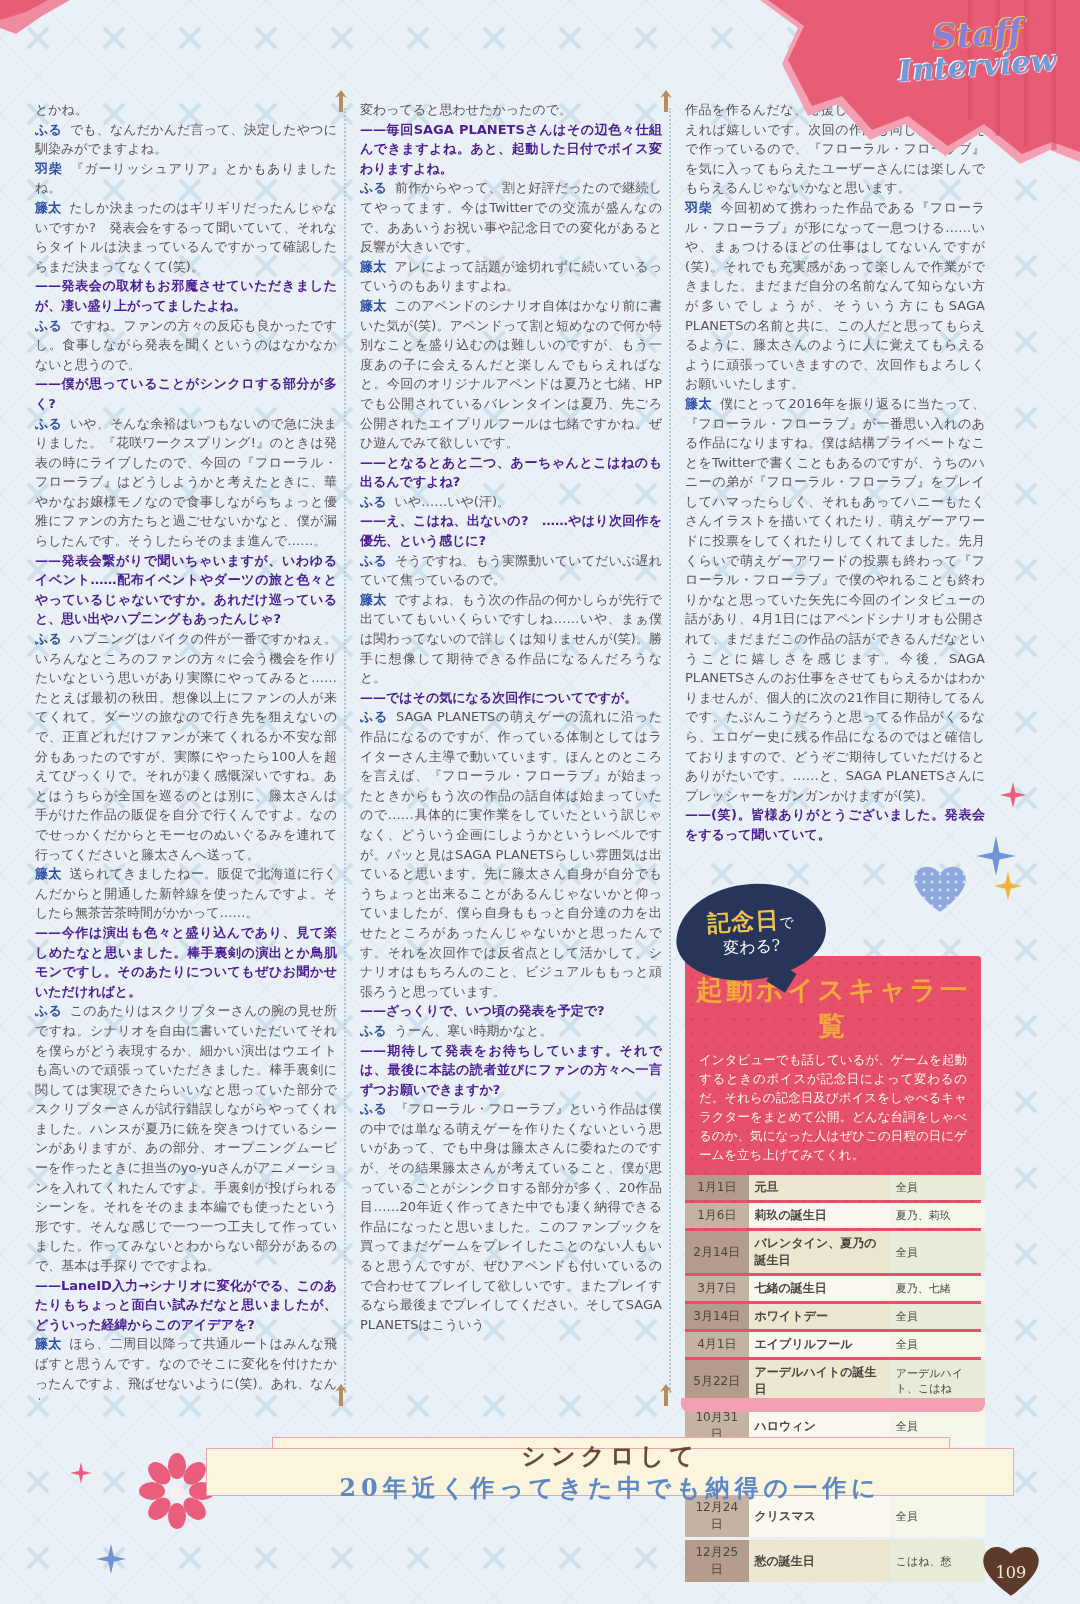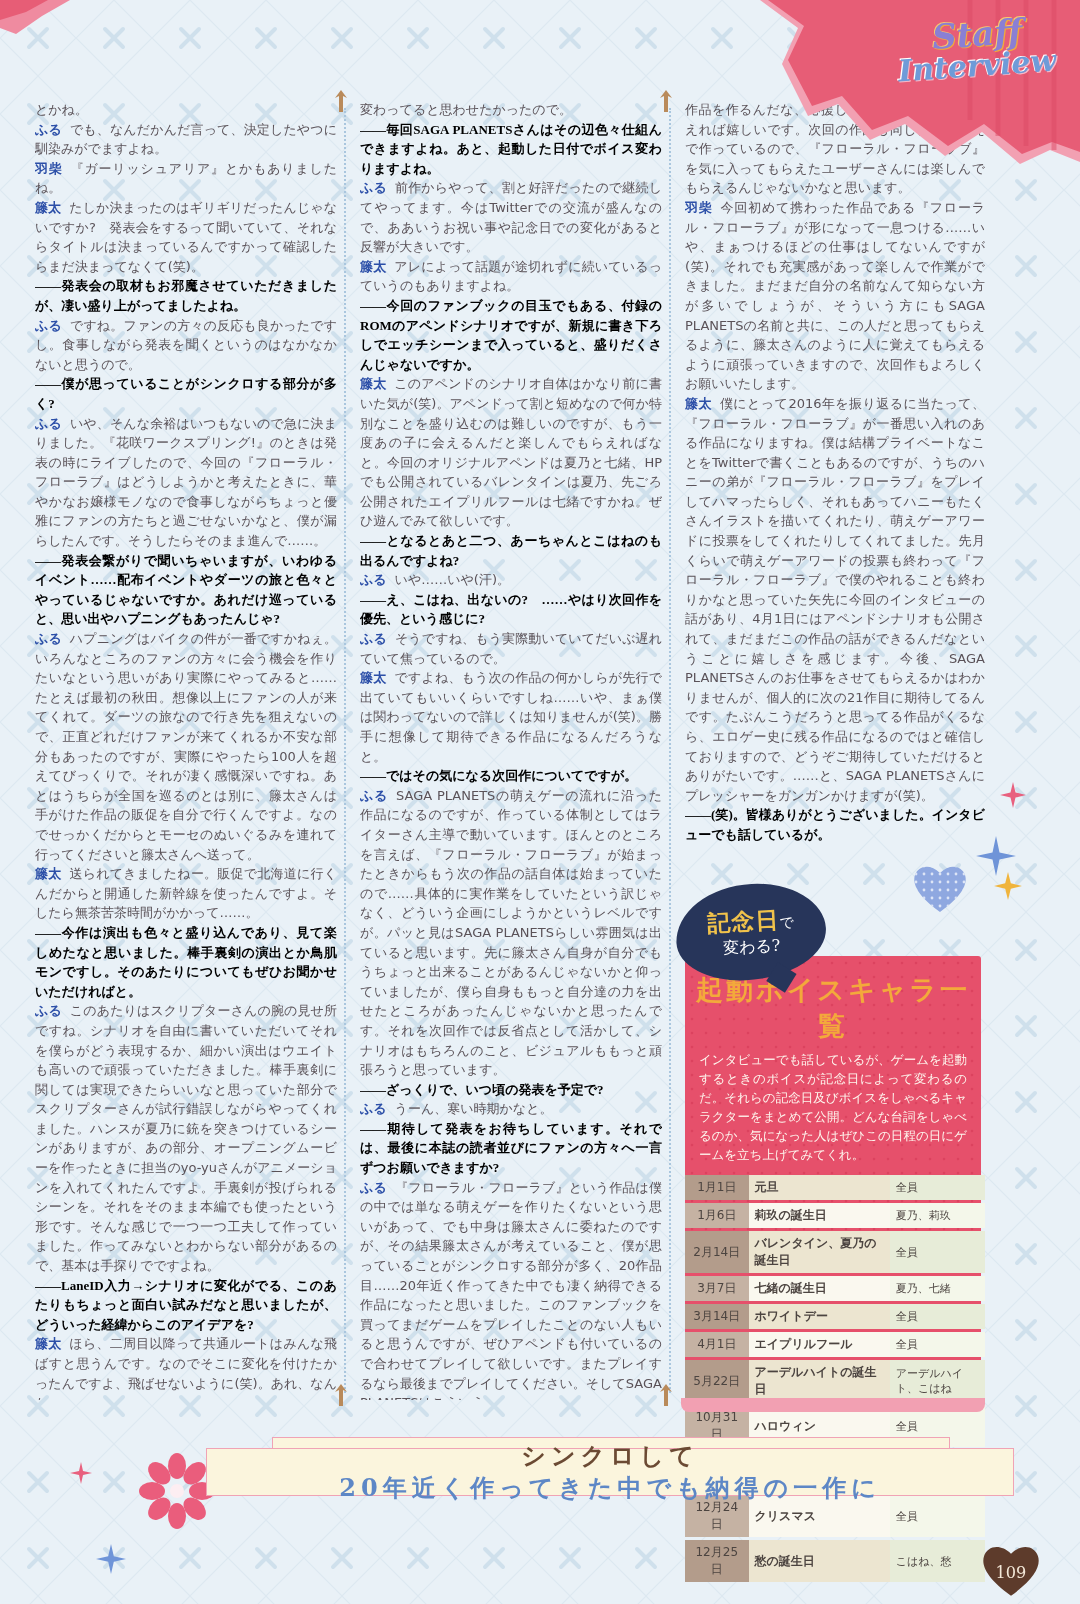--- a/index.html
+++ b/index.html
@@ -5,21 +5,21 @@
   html,body{margin:0;padding:0;}
   body{width:1080px;height:1604px;position:relative;overflow:hidden;
        font-family:"DejaVu Sans","Liberation Sans",sans-serif;background:#e9f1f7;}
   .page{position:absolute;inset:0;width:1080px;height:1604px;}
   .bg-lattice{position:absolute;top:0;left:0;z-index:0;}
   
   .col{position:absolute;z-index:3;font-size:13px;line-height:19.6px;color:#5a5258;
        text-align:justify;overflow:hidden;}
   .col p{margin:0;}
   .col .speaker{font-weight:bold;color:#2c4fa8;margin-right:8px;}
-  .col p.interviewer{font-weight:bold;color:#000000;font-family:Liberation Serif, serif;}
+  .col p.interviewer{font-weight:bold;color:#4c1d95;}
   #col1{left:35px;top:100px;width:302px;height:1300px;}
   #col2{left:360px;top:100px;width:302px;height:1300px;}
   #col3{left:685px;top:100px;width:300px;height:840px;}
   .sep{position:absolute;top:108px;height:1285px;border-left:2px dotted #a9c6de;z-index:1;}
   #sep1{left:344px;} #sep2{left:669px;}
   .orn{position:absolute;z-index:2;}
   
   .corner{position:absolute;top:0;right:0;z-index:4;}
   .badge-staff{position:absolute;top:14px;right:58px;z-index:5;
       font-family:"DejaVu Serif","Liberation Serif",serif;font-style:italic;font-weight:bold;
@@ -134,39 +134,38 @@
       <p class="interviewer">——今作は演出も色々と盛り込んであり、見て楽しめたなと思いました。棒手裏剣の演出とか鳥肌モンですし。そのあたりについてもぜひお聞かせいただければと。</p>
       <p class="speech"><span class="speaker">ふる</span>このあたりはスクリプターさんの腕の見せ所ですね。シナリオを自由に書いていただいてそれを僕らがどう表現するか、細かい演出はウエイトも高いので頑張っていただきました。棒手裏剣に関しては実現できたらいいなと思っていた部分でスクリプターさんが試行錯誤しながらやってくれました。ハンスが夏乃に銃を突きつけているシーンがありますが、あの部分、オープニングムービーを作ったときに担当のyo-yuさんがアニメーションを入れてくれたんですよ。手裏剣が投げられるシーンを。それをそのまま本編でも使ったという形です。そんな感じで一つ一つ工夫して作っていました。作ってみないとわからない部分があるので、基本は手探りでですよね。</p>
       <p class="interviewer">——LaneID入力→シナリオに変化がでる、このあたりもちょっと面白い試みだなと思いましたが、どういった経緯からこのアイデアを?</p>
       <p class="speech"><span class="speaker">籐太</span>ほら、二周目以降って共通ルートはみんな飛ばすと思うんです。なのでそこに変化を付けたかったんですよ、飛ばせないように(笑)。あれ、なんか</p>
     </div>
   <div class="col" id="col2">
       <p class="plain">変わってると思わせたかったので。</p>
       <p class="interviewer">——毎回SAGA PLANETSさんはその辺色々仕組んできますよね。あと、起動した日付でボイス変わりますよね。</p>
       <p class="speech"><span class="speaker">ふる</span>前作からやって、割と好評だったので継続してやってます。今はTwitterでの交流が盛んなので、ああいうお祝い事や記念日での変化があると反響が大きいです。</p>
       <p class="speech"><span class="speaker">籐太</span>アレによって話題が途切れずに続いているっていうのもありますよね。</p>
-      <p class="interviewer">——今回のファンブックの目玉でもある、付録のROMのアペンドシナリオですが、新規に書き下ろしでエッチシーンまで入っていると、盛りだくさんじゃないですか。</p>
       <p class="speech"><span class="speaker">籐太</span>このアペンドのシナリオ自体はかなり前に書いた気が(笑)。アペンドって割と短めなので何か特別なことを盛り込むのは難しいのですが、もう一度あの子に会えるんだと楽しんでもらえればなと。今回のオリジナルアペンドは夏乃と七緒、HPでも公開されているバレンタインは夏乃、先ごろ公開されたエイプリルフールは七緒ですかね。ぜひ遊んでみて欲しいです。</p>
       <p class="interviewer">——となるとあと二つ、あーちゃんとこはねのも出るんですよね?</p>
       <p class="speech"><span class="speaker">ふる</span>いや……いや(汗)。</p>
       <p class="interviewer">——え、こはね、出ないの?　……やはり次回作を優先、という感じに?</p>
       <p class="speech"><span class="speaker">ふる</span>そうですね、もう実際動いていてだいぶ遅れていて焦っているので。</p>
       <p class="speech"><span class="speaker">籐太</span>ですよね、もう次の作品の何かしらが先行で出ていてもいいくらいですしね……いや、まぁ僕は関わってないので詳しくは知りませんが(笑)。勝手に想像して期待できる作品になるんだろうなと。</p>
       <p class="interviewer">——ではその気になる次回作についてですが。</p>
       <p class="speech"><span class="speaker">ふる</span>SAGA PLANETSの萌えゲーの流れに沿った作品になるのですが、作っている体制としてはライターさん主導で動いています。ほんとのところを言えば、『フローラル・フローラブ』が始まったときからもう次の作品の話自体は始まっていたので……具体的に実作業をしていたという訳じゃなく、どういう企画にしようかというレベルですが。パッと見はSAGA PLANETSらしい雰囲気は出ていると思います。先に籐太さん自身が自分でもうちょっと出来ることがあるんじゃないかと仰っていましたが、僕ら自身ももっと自分達の力を出せたところがあったんじゃないかと思ったんです。それを次回作では反省点として活かして、シナリオはもちろんのこと、ビジュアルももっと頑張ろうと思っています。</p>
       <p class="interviewer">——ざっくりで、いつ頃の発表を予定で?</p>
       <p class="speech"><span class="speaker">ふる</span>うーん、寒い時期かなと。</p>
       <p class="interviewer">——期待して発表をお待ちしています。それでは、最後に本誌の読者並びにファンの方々へ一言ずつお願いできますか?</p>
       <p class="speech"><span class="speaker">ふる</span>『フローラル・フローラブ』という作品は僕の中では単なる萌えゲーを作りたくないという思いがあって、でも中身は籐太さんに委ねたのですが、その結果籐太さんが考えていること、僕が思っていることがシンクロする部分が多く、20作品目……20年近く作ってきた中でも凄く納得できる作品になったと思いました。このファンブックを買ってまだゲームをプレイしたことのない人もいると思うんですが、ぜひアペンドも付いているので合わせてプレイして欲しいです。またプレイするなら最後までプレイしてください。そしてSAGA PLANETSはこういう</p>
     </div>
   <div class="col" id="col3">
       <p class="plain">作品を作るんだな、応援しようかなと思ってもらえれば嬉しいです。次回の作品も同じような考えで作っているので、『フローラル・フローラブ』を気に入ってもらえたユーザーさんには楽しんでもらえるんじゃないかなと思います。</p>
       <p class="speech"><span class="speaker">羽柴</span>今回初めて携わった作品である『フローラル・フローラブ』が形になって一息つける……いや、まぁつけるほどの仕事はしてないんですが(笑)。それでも充実感があって楽しんで作業ができました。まだまだ自分の名前なんて知らない方が多いでしょうが、そういう方にもSAGA PLANETSの名前と共に、この人だと思ってもらえるように、籐太さんのように人に覚えてもらえるように頑張っていきますので、次回作もよろしくお願いいたします。</p>
       <p class="speech"><span class="speaker">籐太</span>僕にとって2016年を振り返るに当たって、『フローラル・フローラブ』が一番思い入れのある作品になりますね。僕は結構プライベートなことをTwitterで書くこともあるのですが、うちのハニーの弟が『フローラル・フローラブ』をプレイしてハマったらしく、それもあってハニーもたくさんイラストを描いてくれたり、萌えゲーアワードに投票をしてくれたりしてくれてました。先月くらいで萌えゲーアワードの投票も終わって『フローラル・フローラブ』で僕のやれることも終わりかなと思っていた矢先に今回のインタビューの話があり、4月1日にはアペンドシナリオも公開されて、まだまだこの作品の話ができるんだなということに嬉しさを感じます。今後、SAGA PLANETSさんのお仕事をさせてもらえるかはわかりませんが、個人的に次の21作目に期待してるんです。たぶんこうだろうと思ってる作品がくるなら、エロゲー史に残る作品になるのではと確信しておりますので、どうぞご期待していただけるとありがたいです。……と、SAGA PLANETSさんにプレッシャーをガンガンかけますが(笑)。</p>
-      <p class="interviewer">——(笑)。皆様ありがとうございました。インタビューでも話しているが。</p>
+      <p class="interviewer">——(笑)。皆様ありがとうございました。発表会をするって聞いていて。</p>
     </div>
 
   <svg class="deco" style="left:1000px;top:782px;" width="26" height="26">
       <path d="M13 0 L15.5 10.5 L26 13 L15.5 15.5 L13 26 L10.5 15.5 L0 13 L10.5 10.5 Z" fill="#e8607e"></path>
     </svg>
   <svg class="deco" style="left:976px;top:836px;" width="40" height="40">
       <path d="M20 0 L23.5 16.5 L40 20 L23.5 23.5 L20 40 L16.5 23.5 L0 20 L16.5 16.5 Z" fill="#6f94d8"></path>
     </svg>
   <svg class="deco" style="left:994px;top:872px;" width="28" height="28">
       <path d="M14 0 L16.8 11.2 L28 14 L16.8 16.8 L14 28 L11.2 16.8 L0 14 L11.2 11.2 Z" fill="#f0b43c"></path>

